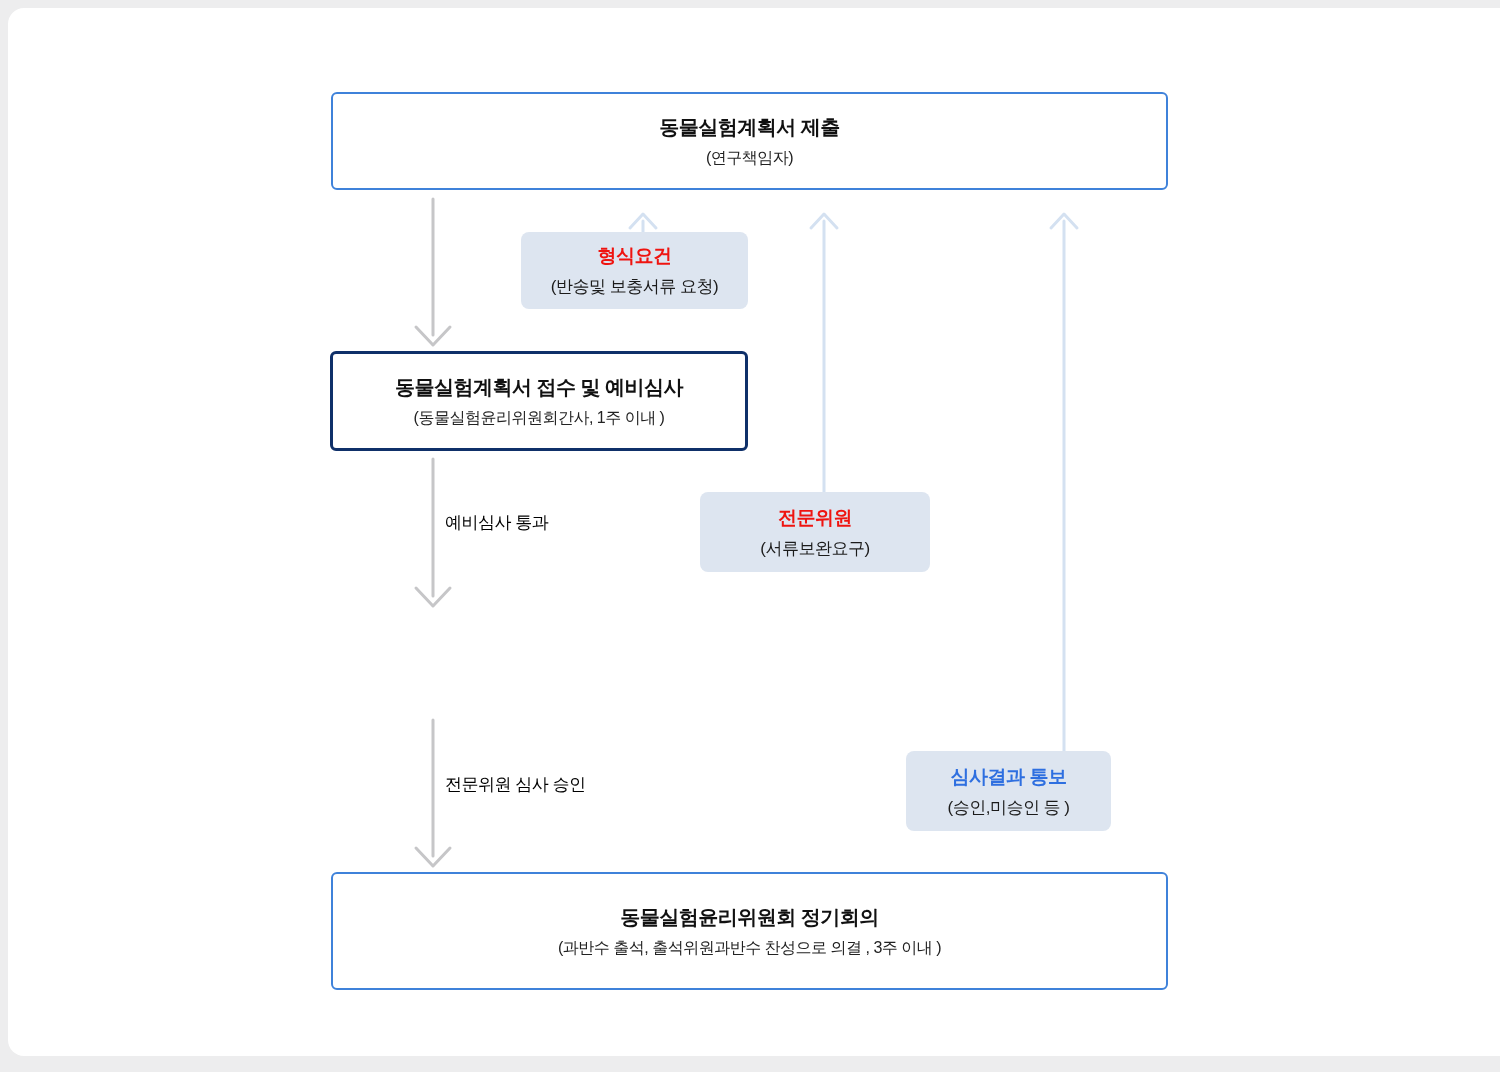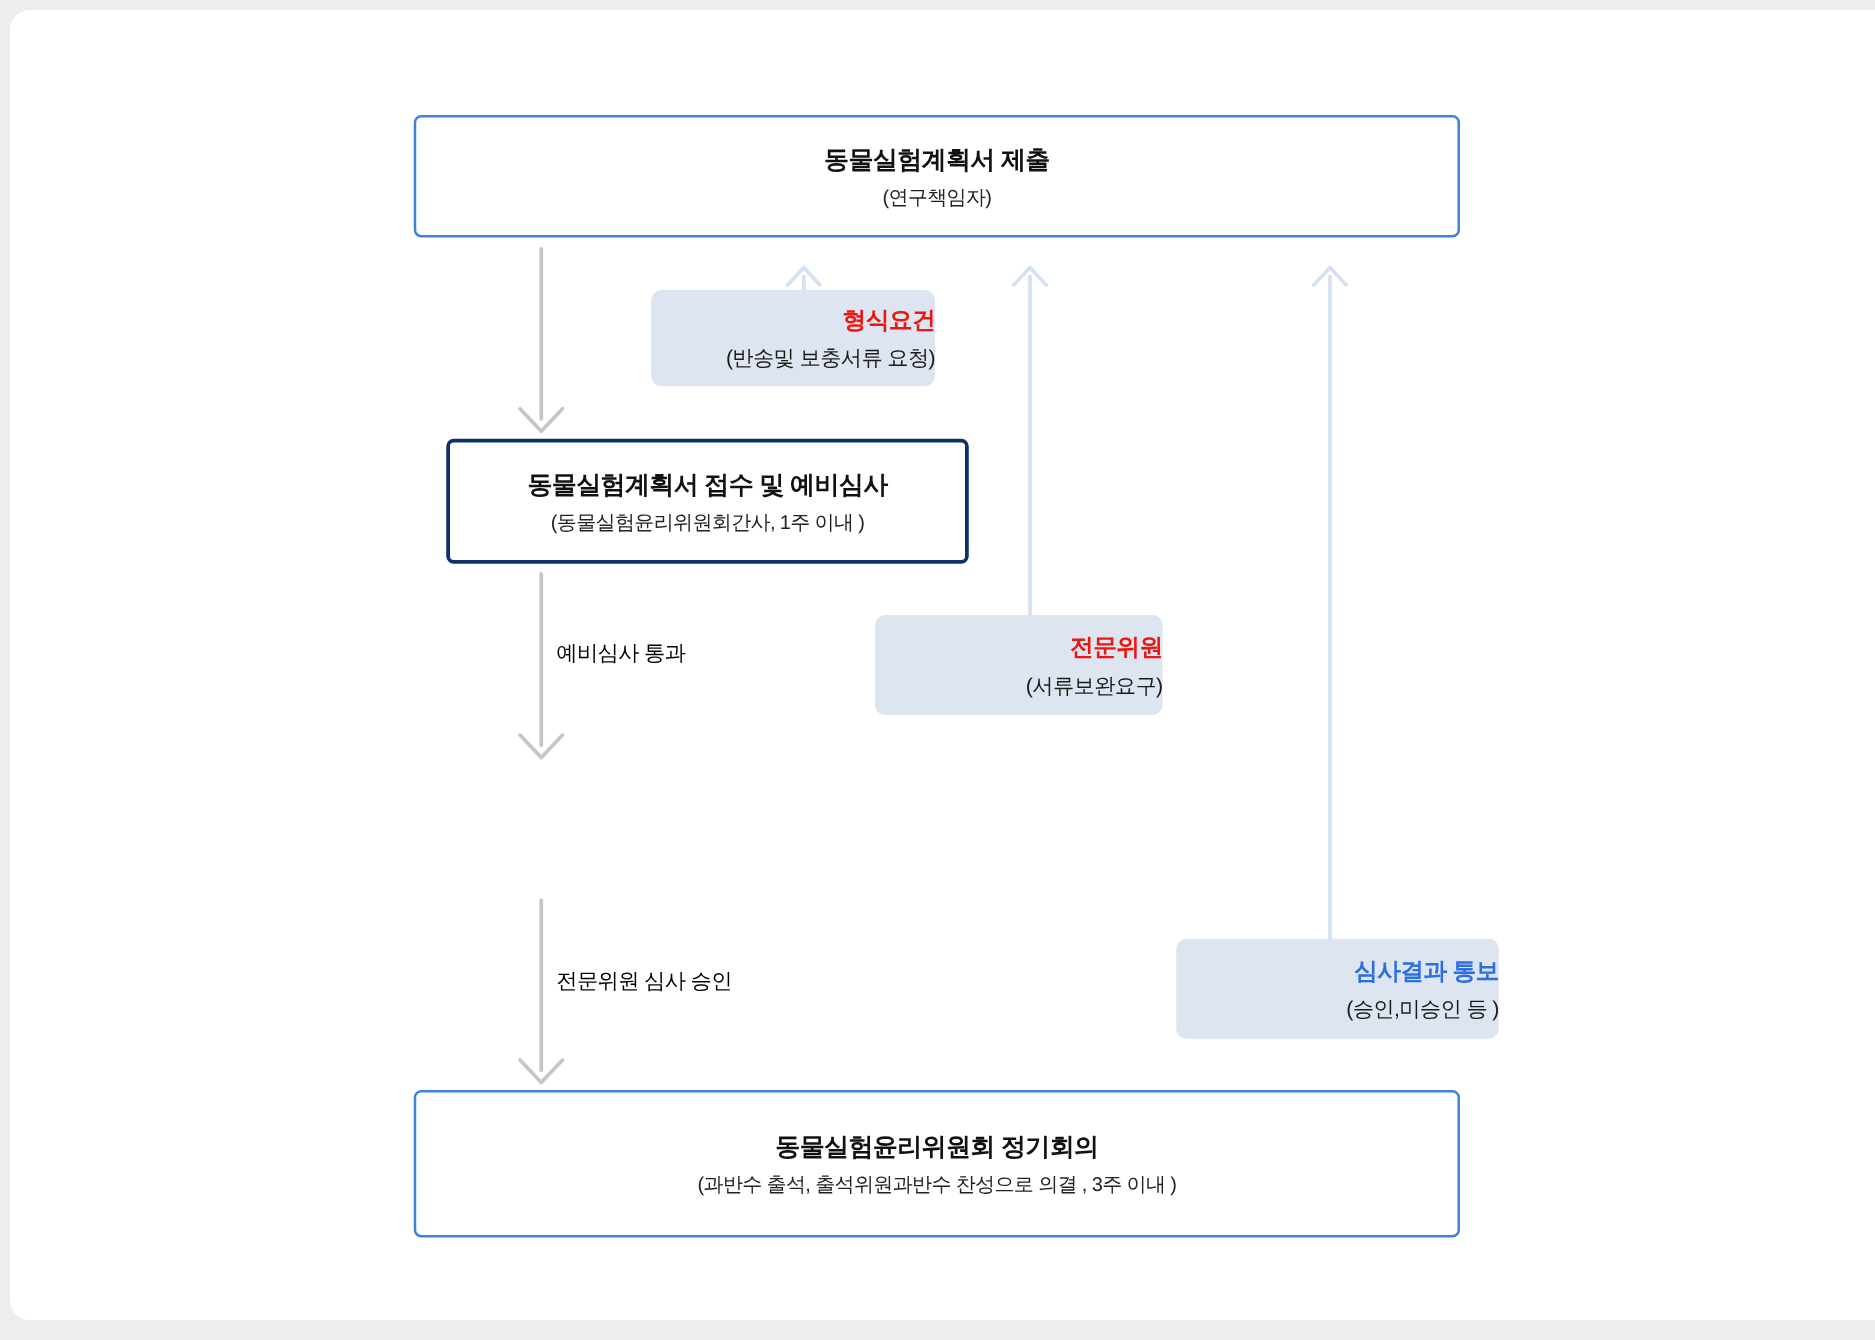--- a/index.html
+++ b/index.html
@@ -19,27 +19,27 @@
     background:#ffffff;
     border-radius:6px;
     display:flex;flex-direction:column;justify-content:center;align-items:center;
     text-align:center;
     box-sizing:border-box;
     gap:7px;
   }
   .node .title{font-size:20px;font-weight:700;color:#111111;letter-spacing:-0.5px;}
   .node .subtitle{font-size:16px;color:#222222;letter-spacing:-0.5px;}
   .border-blue{border:2px solid #3f82da;}
-  .border-navy{border:3px solid #0f3069;margin-left:27px;}
+  .border-navy{border:3px solid #0f3069;}
   .border-midblue{border:2px solid #1c6fc6;}
   .callout{
     position:absolute;
     background:#dde5f0;
     border-radius:8px;
-    display:flex;flex-direction:column;justify-content:center;align-items:flex-end;
+    display:flex;flex-direction:column;justify-content:center;align-items:center;
     text-align:center;
     gap:6px;
   }
   .callout .c-title{font-size:19px;font-weight:700;letter-spacing:-0.5px;}
   .callout .c-sub{font-size:17px;color:#1b1b1b;letter-spacing:-0.5px;}
   .c-red{color:#ef1410;}
   .c-blue{color:#2e6fe0;}
   .edge-label{
     position:absolute;
     font-size:17px;color:#000000;letter-spacing:-0.5px;
@@ -100,21 +100,21 @@
   <div class="callout" style="left:513px;top:224px;width:227px;height:77px;">
     <div class="c-title c-red">형식요건</div>
     <div class="c-sub">(반송및 보충서류 요청)</div>
   </div>
 
   <div class="callout" style="left:692px;top:484px;width:230px;height:80px;">
     <div class="c-title c-red">전문위원</div>
     <div class="c-sub">(서류보완요구)</div>
   </div>
 
-  <div class="callout" style="left:933px;top:743px;width:258px;height:80px;">
+  <div class="callout" style="left:898px;top:743px;width:205px;height:80px;">
     <div class="c-title c-blue">심사결과 통보</div>
     <div class="c-sub">(승인,미승인 등  )</div>
   </div>
 
   <div class="edge-label" style="left:437px;top:503px;">예비심사 통과</div>
   <div class="edge-label" style="left:437px;top:765px;">전문위원 심사 승인</div>
 
 </div>
 
 </body></html>

